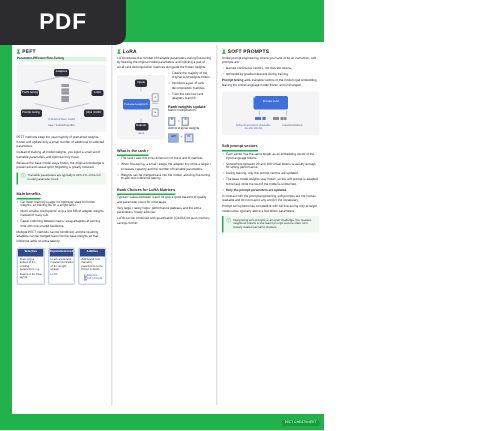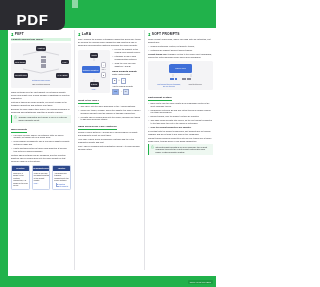--- a/index.html
+++ b/index.html
@@ -10,23 +10,23 @@
     color:#2c2c33;
     font-size:2.1px;
     line-height:1.35;
   }
   .page { position:relative; width:216px; height:287px; background:#ffffff; }
 
   
   .topband { position:absolute; left:0; top:0; width:216px; height:28px; background:#21b24b; }
   .leftstrip { position:absolute; left:0; top:0; width:8px; height:276px; background:#21b24b; }
   .pdfbadge {
-    position:absolute; left:0; top:0; width:65px; height:30px;
+    position:absolute; left:0; top:0; width:84px; height:30px;
     background:#2b2b30; border-bottom-right-radius:7px;
-    display:flex; align-items:flex-end; justify-content:center;
+    display:flex; align-items:center; justify-content:center;
   }
   .pdfbadge span { color:#fff; font-size:15px; font-weight:bold; letter-spacing:0.6px; }
   .bandfold { position:absolute; left:72px; top:0; width:6px; height:8px; background:#8fd8a6; }
 
   
   .footer { position:absolute; left:0; bottom:0; width:216px; height:11px; background:#21b24b; }
   .footbadge {
     position:absolute; right:3px; bottom:3px;
     background:#1b9c41; color:#eaffef; font-size:2.1px;
     padding:0.6px 2px; border-radius:1px; letter-spacing:0.1px;

